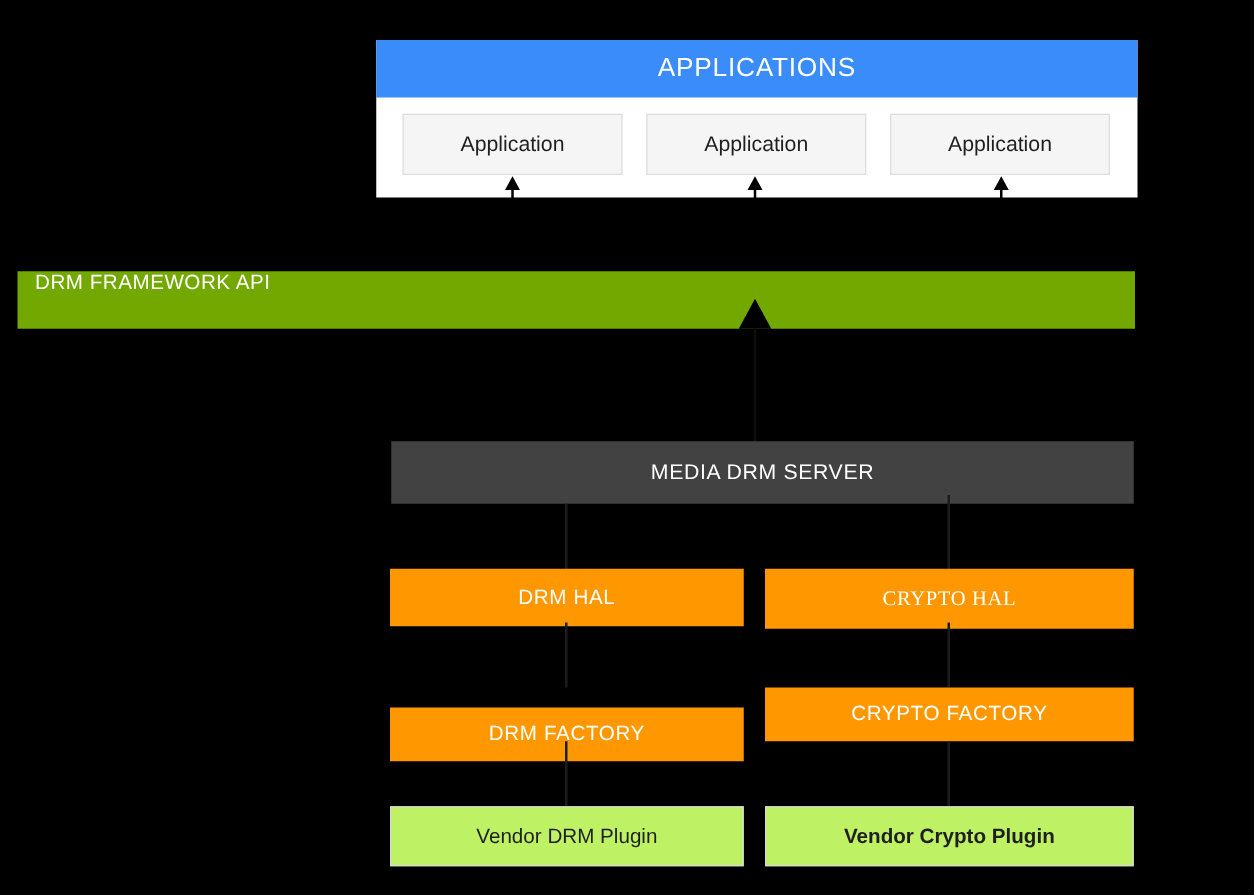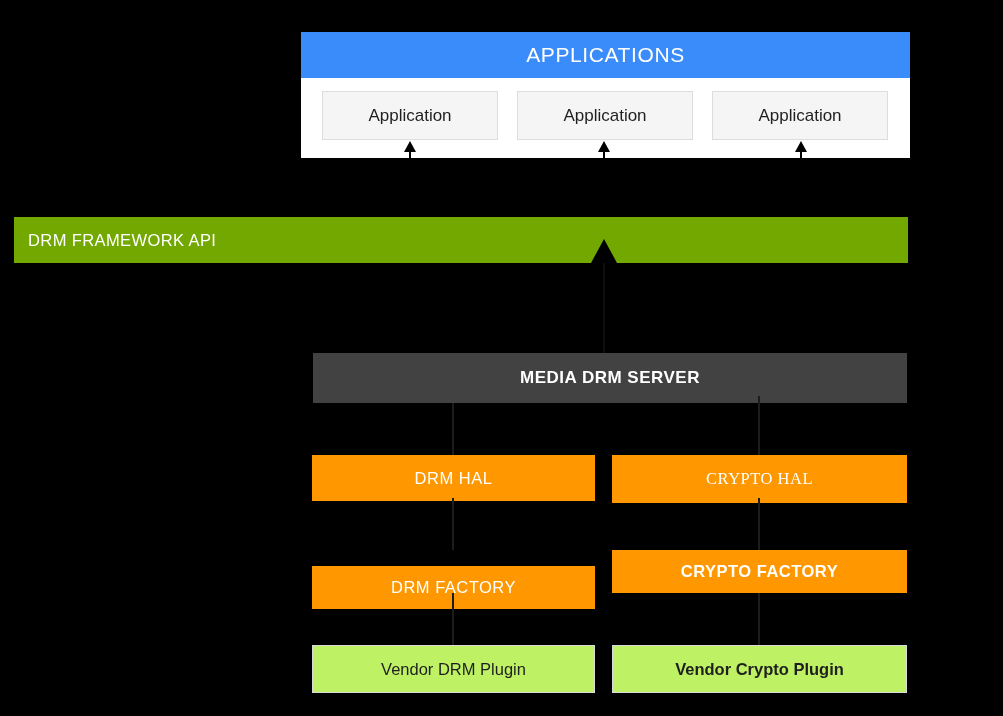--- a/index.html
+++ b/index.html
@@ -66,39 +66,38 @@
 
   
   .framework-bar {
     position: absolute;
     left: 14px;
     top: 217px;
     width: 894px;
     height: 46px;
     background: #72a800;
     display: flex;
-    align-items: center;
     color: #ffffff;
     font-size: 16.5px;
     font-weight: 500;
     letter-spacing: 0.4px;
     padding-left: 14px;
     box-sizing: border-box;
   }
 
   
   .server-box {
     left: 313px;
     top: 353px;
     width: 594px;
     height: 50px;
     background: #424242;
     color: #ffffff;
     font-size: 17px;
-    font-weight: 700;
+    font-weight: 400;
     letter-spacing: 0.5px;
   }
 
   
   .orange-box {
     background: #ff9800;
     color: #ffffff;
     font-size: 16.5px;
     font-weight: 500;
     letter-spacing: 0.5px;
@@ -214,21 +213,21 @@
     <span>CRYPTO HAL</span>
   </div>
 
   <div class="connector-visible" style="left:452px; top:498px; height:52px;"></div>
   <div class="connector-visible" style="left:758px; top:498px; height:52px;"></div>
 
   <div class="box orange-box" style="left:312px; top:550px; width:283px; height:43px;margin-top:16px;">
     <span>DRM FACTORY</span>
   </div>
 
-  <div class="box orange-box" style="left:612px; top:550px; width:295px; height:43px;font-weight:bold;">
+  <div class="box orange-box" style="left:612px; top:550px; width:295px; height:43px;">
     <span>CRYPTO FACTORY</span>
   </div>
 
   <div class="connector-visible" style="left:452px; top:593px; height:52px;"></div>
   <div class="connector-visible" style="left:758px; top:593px; height:52px;"></div>
 
   <div class="box plugin-box" style="left:312px; top:645px; width:283px; height:48px;">
     <span>Vendor DRM Plugin</span>
   </div>
 

